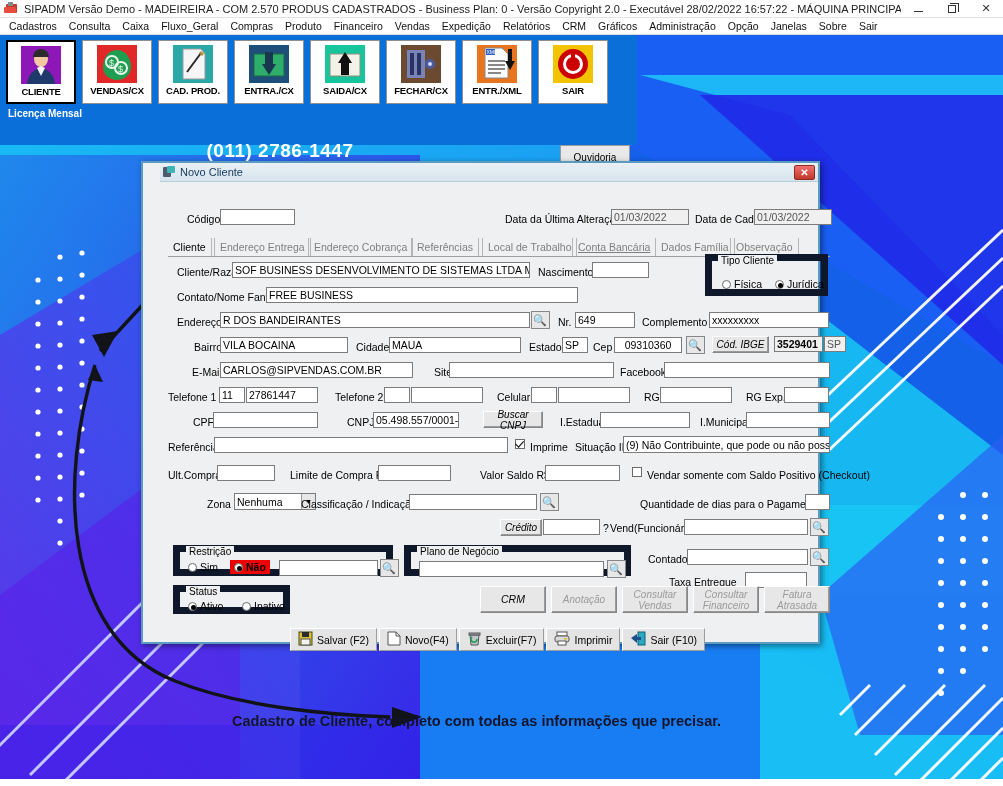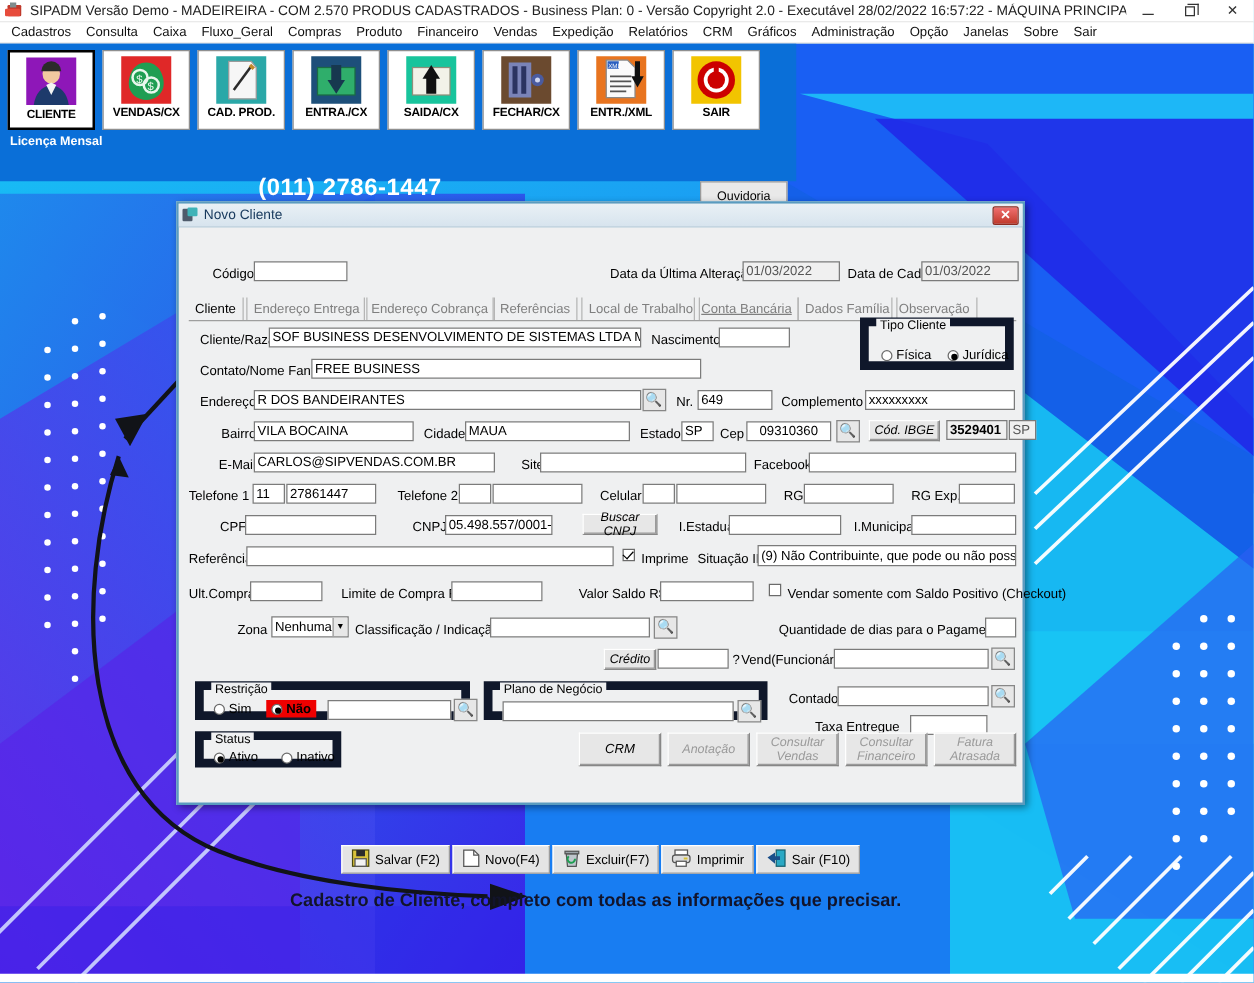--- a/index.html
+++ b/index.html
@@ -67,21 +67,21 @@
     position:absolute; left:560px; top:110px; width:70px; height:24px;
     background:#e9e9e9; border:1px solid #9a9a9a; font-size:10px; color:#000;
     display:flex; align-items:center; justify-content:center;
   }
 
   
   .dialog{
     position:absolute; left:141px; top:161px; width:679px; height:483px;
     background:#eff0f1; border:2px solid #5a9bbf;
     box-shadow:2px 2px 6px rgba(0,0,0,.45);
-    font-size:10.5px; color:#000;
+    font-size:10.5px; color:#000;padding-left:17px;
   }
   .dlg-title{
     height:19px; background:linear-gradient(#e9f0f5,#d7e4ee);
     display:flex; align-items:center; padding:0 3px;
     border-bottom:1px solid #b8cddb;
   }
   .dlg-ico{width:13px;height:12px;position:relative;margin-right:4px;}
   .dlg-ico i{position:absolute;display:block;}
   .dlg-ico .a{left:0;top:1px;width:8px;height:10px;background:#4e5b6b;border-radius:1px;}
   .dlg-ico .b{left:4px;top:0px;width:8px;height:7px;background:#3fb3b8;border-radius:1px;}
@@ -139,21 +139,21 @@
     position:absolute; top:0; height:18px; padding:0 5px; font-size:10.5px; color:#7f7f7f;
     border-left:1px solid #b5b5b5; border-right:1px solid #b5b5b5; line-height:18px; white-space:nowrap;
   }
   .tab.active{ color:#000; background:#eff0f1; border-left:none; border-right:1px solid #b5b5b5; }
 
   
   .actbar{ position:absolute; left:130px; top:446px; display:flex; gap:2px; }
   .actbtn{
     height:23px; background:#e4e4e4; border:1px solid #9c9c9c;
     border-top-color:#fff; border-left-color:#fff;
-    display:flex; align-items:center; gap:4px; padding:0 7px; font-size:10.5px;margin-top:48px;
+    display:flex; align-items:center; gap:4px; padding:0 7px; font-size:10.5px;
   }
 
   
   .caption{
     position:absolute; left:232px; top:713px; font-size:14.5px; font-weight:bold;
     color:#12142b; white-space:nowrap;
   }
   .statusbar{ position:absolute; left:0; top:779px; width:1003px; height:7px; background:#fff;}
 </style>
 </head>
@@ -584,21 +584,21 @@
       <span class="abs lab" style="left:8px;top:287px;">Ult.Compra</span>
       <span class="abs inp" style="left:57px;top:283px;width:58px;"></span>
       <span class="abs lab" style="left:130px;top:287px;">Limite de Compra R$</span>
       <span class="abs inp" style="left:218px;top:283px;width:73px;"></span>
       <span class="abs lab" style="left:320px;top:287px;">Valor Saldo R$</span>
       <span class="abs inp" style="left:385px;top:283px;width:75px;"></span>
       <span class="abs" style="left:472px;top:285px;"><i class="chk"></i></span>
       <span class="abs lab" style="left:487px;top:287px;">Vendar somente  com Saldo Positivo (Checkout)</span>
 
       <span class="abs lab" style="left:47px;top:316px;">Zona</span>
-      <div class="abs sel2" style="left:74px;top:311px;width:62px;">
+      <div class="abs sel2" style="left:74px;top:311px;width:82px;">
         <span>Nenhuma</span>
         <span class="arw">▼</span>
       </div>
       <span class="abs lab" style="left:141px;top:316px;">Classificação / Indicação</span>
       <span class="abs inp" style="left:249px;top:312px;width:128px;"></span>
       <span class="abs binoc" style="left:380px;top:311px;">
           <span class="g">🔍</span>
         </span>
       <span class="abs lab" style="left:480px;top:316px;">Quantidade de dias para o Pagamento</span>
       <span class="abs inp" style="left:645px;top:312px;width:25px;"></span>

